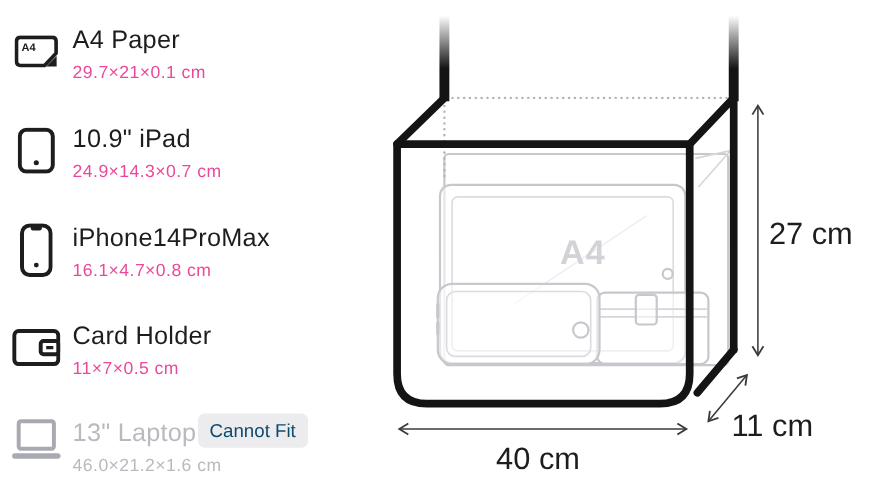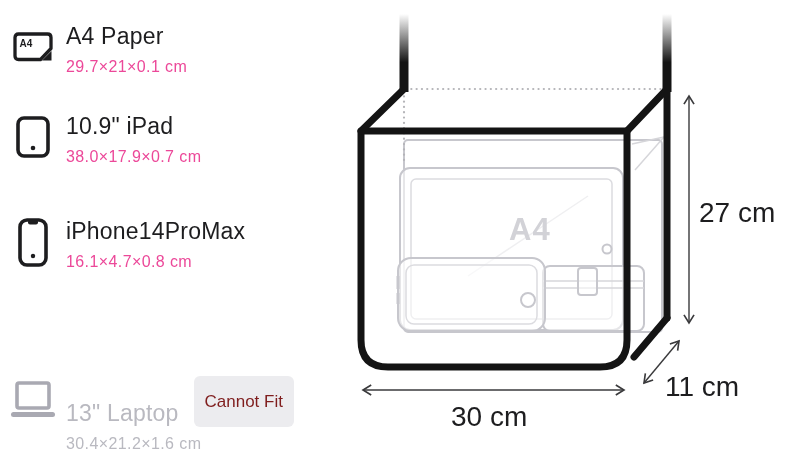--- a/index.html
+++ b/index.html
@@ -3,31 +3,31 @@
 <meta charset="utf-8">
 <style>
   html,body{margin:0;padding:0;background:#fff;}
   .stage{position:relative;width:800px;height:455px;background:#ffffff;overflow:hidden;
          font-family:"Liberation Sans","DejaVu Sans",sans-serif;text-decoration:underline;}
 
   
   .row{position:absolute;left:8px;display:flex;align-items:flex-start;}
   .row-1{top:22px;}
   .row-2{top:112px;}
-  .row-3{top:217px;}
+  .row-3{top:202px;}
   .row-4{top:291px;}
   .row-5{top:375px;}
   .icon-box{width:50px;height:50px;display:flex;align-items:center;justify-content:center;flex:0 0 50px;}
   .texts{margin-left:8px;padding-top:1px;}
   .row-head{display:flex;align-items:flex-end;}
   .title{font-size:23px;color:#1d1d1f;letter-spacing:.2px;white-space:nowrap;}
   .dims{font-size:16px;color:#ec4899;margin-top:8px;letter-spacing:.4px;white-space:nowrap;}
   .row.disabled .title,.row.disabled .dims{color:#b9b9c0;}
-  .badge{background:#ececef;color:#7f1d1d;font-size:17px;line-height:1;
-         padding:17px 11px;border-radius:6px;margin-left:15px;white-space:nowrap;}
+  .badge{background:#ececef;color:#0c4a6e;font-size:17px;line-height:1;
+         padding:7px 11px;border-radius:6px;margin-left:1px;white-space:nowrap;}
 
   
   .diagram-svg{position:absolute;left:0;top:0;}
   .dim{position:absolute;font-size:28px;color:#1d1d1f;white-space:nowrap;text-align:center;}
   .dim-h{left:699px;top:197px;}
   .dim-w{left:451px;top:401px;}
   .dim-d{left:665px;top:371px;}
   .watermark{position:absolute;left:509px;top:212px;font-size:31px;font-weight:600;
              color:#d2d2d7;letter-spacing:1px;}
 </style>
@@ -56,54 +56,69 @@
     <div class="icon-box">
       <svg width="34" height="42" viewBox="0 0 34 42">
         <rect x="2" y="2" width="30" height="38" rx="6" fill="none" stroke="#1d1d1f" stroke-width="3.6"></rect>
         <circle cx="17" cy="32" r="2.3" fill="#1d1d1f"></circle>
       </svg>
     </div>
     <div class="texts">
       <div class="row-head">
           <span class="title">10.9" iPad</span>
         </div>
-      <div class="dims">38.0×17.9×0.7 cm</div>
+      <div class="dims">24.9×14.3×0.7 cm</div>
     </div>
   </div>
 
   <div class="row row-3">
     <div class="icon-box">
       <svg width="30" height="49" viewBox="0 0 30 49">
         <rect x="2" y="2" width="26" height="45" rx="7" fill="none" stroke="#1d1d1f" stroke-width="3.6"></rect>
         <rect x="10" y="2" width="10" height="4.5" rx="2" fill="#1d1d1f"></rect>
         <circle cx="15" cy="38" r="2.2" fill="#1d1d1f"></circle>
       </svg>
     </div>
     <div class="texts">
       <div class="row-head">
           <span class="title">iPhone14ProMax</span>
         </div>
       <div class="dims">16.1×4.7×0.8 cm</div>
     </div>
   </div>
 
+  <div class="row row-4">
+    <div class="icon-box">
+      <svg width="44" height="40" viewBox="0 0 44 40">
+        <rect x="2" y="5" width="40" height="30" rx="4" fill="none" stroke="#1d1d1f" stroke-width="3.6"></rect>
+        <rect x="26" y="14" width="16" height="12" rx="2.5" fill="#fff" stroke="#1d1d1f" stroke-width="3.6"></rect>
+        <line x1="31" y1="20" x2="37.5" y2="20" stroke="#1d1d1f" stroke-width="2.8"></line>
+      </svg>
+    </div>
+    <div class="texts">
+      <div class="row-head">
+          <span class="title">Card Holder</span>
+        </div>
+      <div class="dims">11×7×0.5 cm</div>
+    </div>
+  </div>
 
   <div class="row row-5 disabled">
     <div class="icon-box">
       <svg width="48" height="44" viewBox="0 0 48 44">
         <rect x="8" y="5" width="32" height="25" rx="2" fill="none" stroke="#a9a9b2" stroke-width="3.6"></rect>
         <rect x="2" y="34" width="44" height="5" rx="2.5" fill="#a9a9b2"></rect>
       </svg>
     </div>
     <div class="texts">
       <div class="row-head">
         <span class="title">13" Laptop</span>
         <span class="badge">Cannot Fit</span>
       </div>
-      <div class="dims">30.4×21.2×1.6 cm</div>
+      <div class="dims">46.0×21.2×1.6 cm</div>
     </div>
   </div>
 
   <svg class="diagram-svg" width="800" height="455" viewBox="0 0 800 455">
     <defs>
       <marker id="arw" viewBox="0 0 10 10" refX="8" refY="5" markerWidth="9" markerHeight="9" orient="auto-start-reverse">
         <path d="M1.5,1 L8,5 L1.5,9" fill="none" stroke="#3a3a3c" stroke-width="1.3"></path>
       </marker>
       <linearGradient id="strapFade" gradientUnits="userSpaceOnUse" x1="0" y1="14" x2="0" y2="92">
         <stop offset="0" stop-color="#141414" stop-opacity="0"></stop>
@@ -157,16 +172,16 @@
 
     <g stroke="#3a3a3c" stroke-width="1.4" fill="none" marker-start="url(#arw)" marker-end="url(#arw)">
       <line x1="689" y1="96" x2="689" y2="323"></line>
       <line x1="363" y1="390" x2="624" y2="390"></line>
       <line x1="644" y1="383" x2="679" y2="341"></line>
     </g>
   </svg>
 
   <div class="watermark">A4</div>
   <div class="dim dim-h">27 cm</div>
-  <div class="dim dim-w">30 cm</div>
+  <div class="dim dim-w">40 cm</div>
   <div class="dim dim-d">11 cm</div>
 
 </div>
 
 </body></html>

